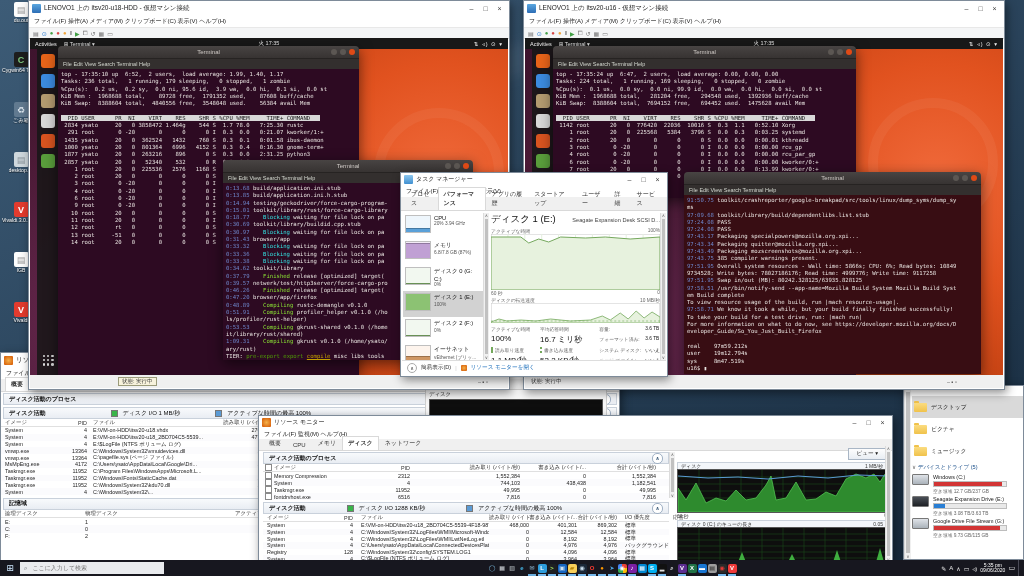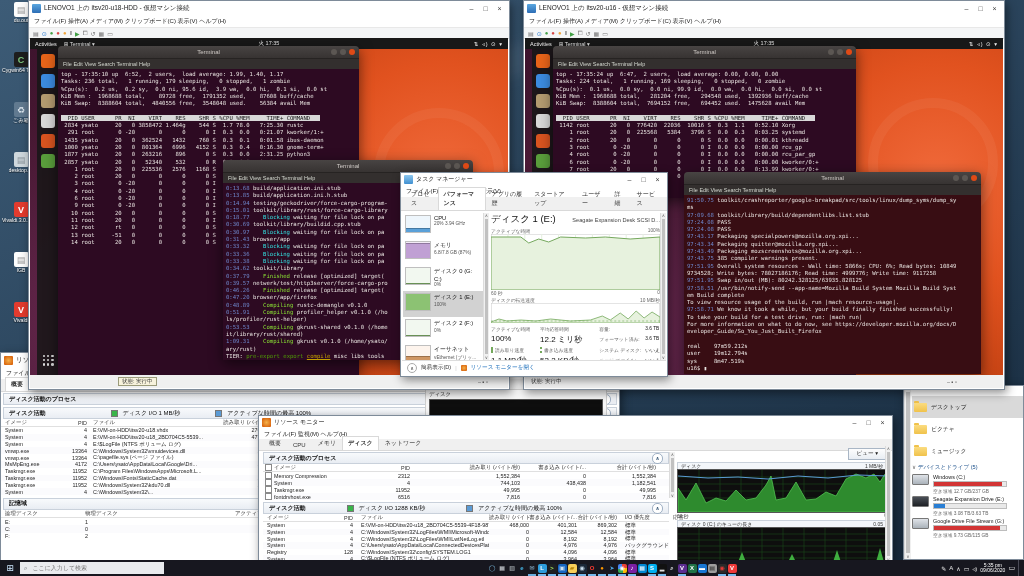--- a/index.html
+++ b/index.html
@@ -662,21 +662,21 @@
     <svg width="100%" height="20" viewBox="0 0 170 20" preserveAspectRatio="none" style="display:block">
       <rect x="0" y="0" width="170" height="20" fill="#fff" stroke="#c9c9c9"></rect>
       <path d="M0,19 L8,16 L16,18 L30,17 L45,18 L60,16 L80,18 L100,17 L112,13 L120,17 L130,10 L138,16 L146,8 L154,15 L162,9 L170,14 L170,20 L0,20 Z" fill="#e7f2de" stroke="#74a85c" stroke-width="0.8"></path>
       <path d="M0,18 L170,18" stroke="#74a85c" stroke-width="0.6" stroke-dasharray="2 2"></path>
     </svg>
     <div style="display:flex;margin-top:3px">
       <div style="display:grid;grid-template-columns:auto auto;column-gap:10px;row-gap:2px">
         <span style="font-size:4.8px;color:#666">アクティブな時間</span>
         <span style="font-size:4.8px;color:#666">平均応答時間</span>
         <span style="font-size:8px;color:#111">100%</span>
-        <span style="font-size:8px;color:#111">12.2 ミリ秒</span>
+        <span style="font-size:8px;color:#111">16.7 ミリ秒</span>
         <span style="font-size:4.8px;color:#666;border-left:2px solid #74a85c;padding-left:2px">読み取り速度</span>
         <span style="font-size:4.8px;color:#666;border-left:2px dotted #74a85c;padding-left:2px">書き込み速度</span>
         <span style="font-size:8px;color:#111">1.1 MB/秒</span>
         <span style="font-size:8px;color:#111">53.2 KB/秒</span>
       </div>
       <div style="margin-left:auto;display:grid;grid-template-columns:auto auto;column-gap:4px;row-gap:1px;font-size:4.8px;color:#666">
         <span>容量:</span>
           <span style="color:#111">3.6 TB</span>
         <span>フォーマット済み:</span>
           <span style="color:#111">3.6 TB</span>

